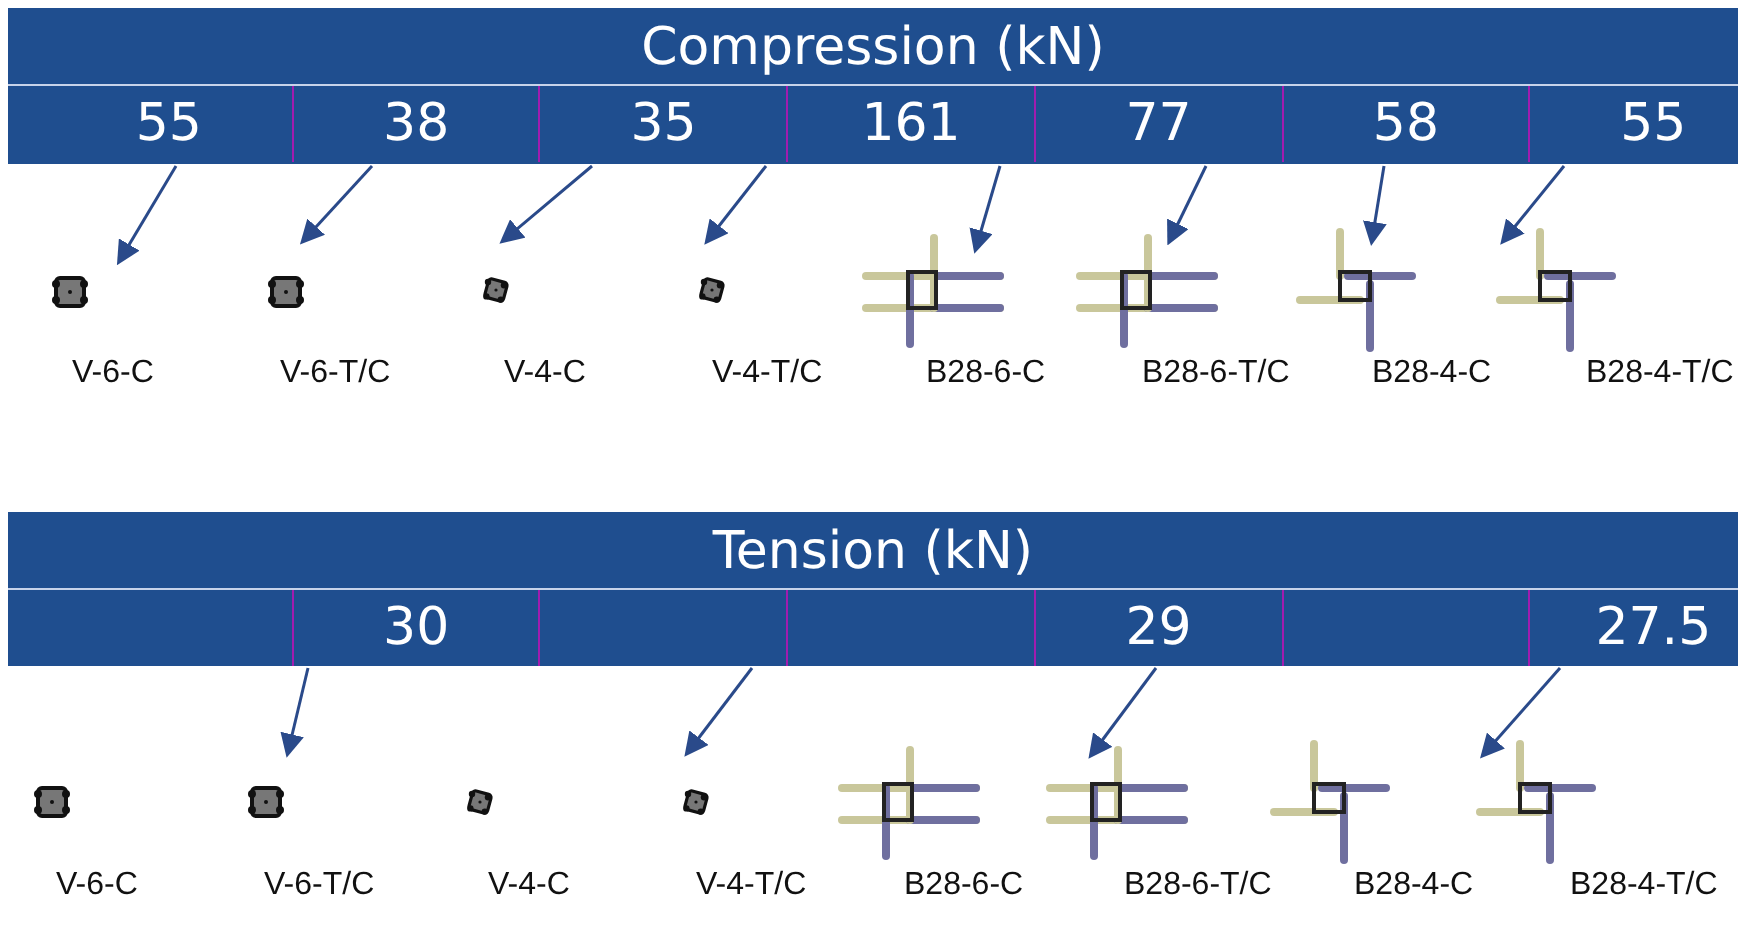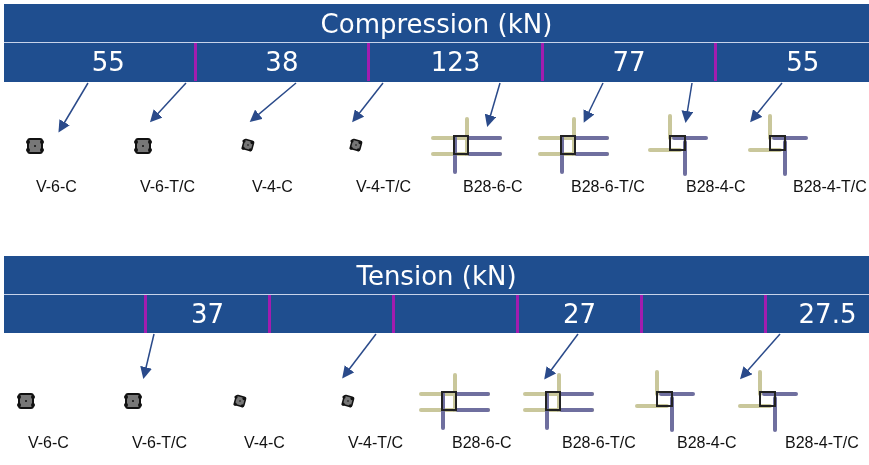--- a/index.html
+++ b/index.html
@@ -1,45 +1,47 @@
 <!DOCTYPE html>
 <html><head>
 <meta charset="utf-8">
 <style>
   html,body{margin:0;padding:0;background:#fff;}
   body{width:869px;height:465px;position:relative;overflow:hidden;font-family:"Liberation Sans",sans-serif;}
   .band{position:absolute;left:4px;width:865px;background:#1f4e8f;}
   .title{position:absolute;left:4px;width:865px;color:#fff;text-align:center;font-family:"DejaVu Sans",sans-serif;font-size:26px;line-height:38px;height:40px;}
   .row{position:absolute;left:4px;width:865px;height:38px;display:flex;border-top:1px solid #c7d3ea;padding-left:19px;}
-  .cell{flex:1;border-left:3px solid #a21caf;color:#fff;text-align:center;font-family:"DejaVu Sans",sans-serif;font-size:26px;line-height:38px;}
+  .cell{flex:1;border-left:1px solid #a21caf;color:#fff;text-align:center;font-family:"DejaVu Sans",sans-serif;font-size:26px;line-height:38px;}
   .cell:first-child{border-left:none;}
   .label{position:absolute;font-size:16px;color:#111;white-space:nowrap;}
   svg{position:absolute;left:0;top:0;}
 </style>
 </head>
 <body>
 
 <div class="band" style="top:4px;height:78px;"></div>
 <div class="title" style="top:5px;">Compression (kN)</div>
 <div class="row" style="top:42px;">
   <div class="cell">55</div>
   <div class="cell">38</div>
-  <div class="cell">123</div>
+  <div class="cell">35</div>
+  <div class="cell">161</div>
   <div class="cell">77</div>
+  <div class="cell">58</div>
   <div class="cell">55</div>
 </div>
 
 <div class="band" style="top:256px;height:77px;"></div>
 <div class="title" style="top:257px;">Tension (kN)</div>
 <div class="row" style="top:294px;">
   <div class="cell"></div>
-  <div class="cell">37</div>
+  <div class="cell">30</div>
   <div class="cell"></div>
   <div class="cell"></div>
-  <div class="cell">27</div>
+  <div class="cell">29</div>
   <div class="cell"></div>
   <div class="cell">27.5</div>
 </div>
 
 <svg width="869" height="465">
   <defs>
     <marker id="ah" markerWidth="8" markerHeight="8" refX="6" refY="4" orient="auto">
       <path d="M0,0 L8,4 L0,8 Z" fill="#2a4a8a"></path>
     </marker>
     <symbol id="pile6" viewBox="0 0 20 20">

